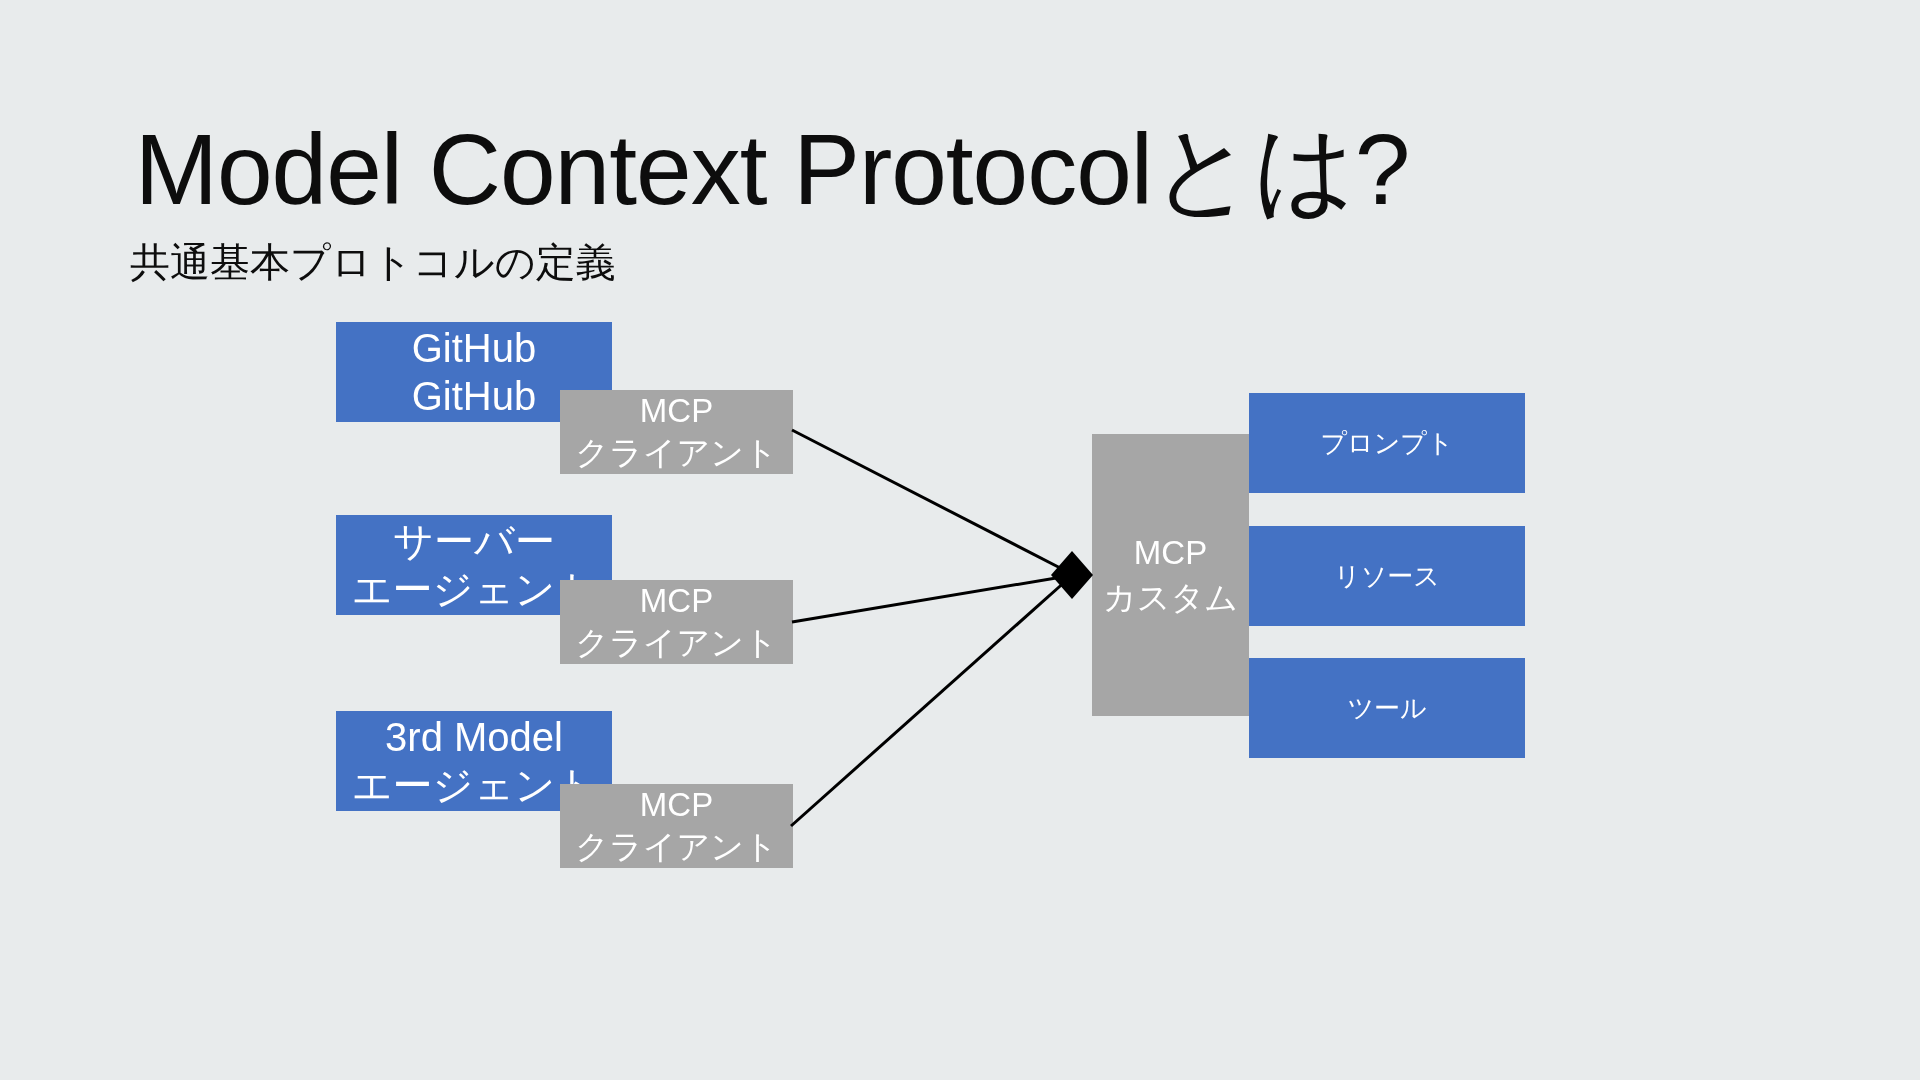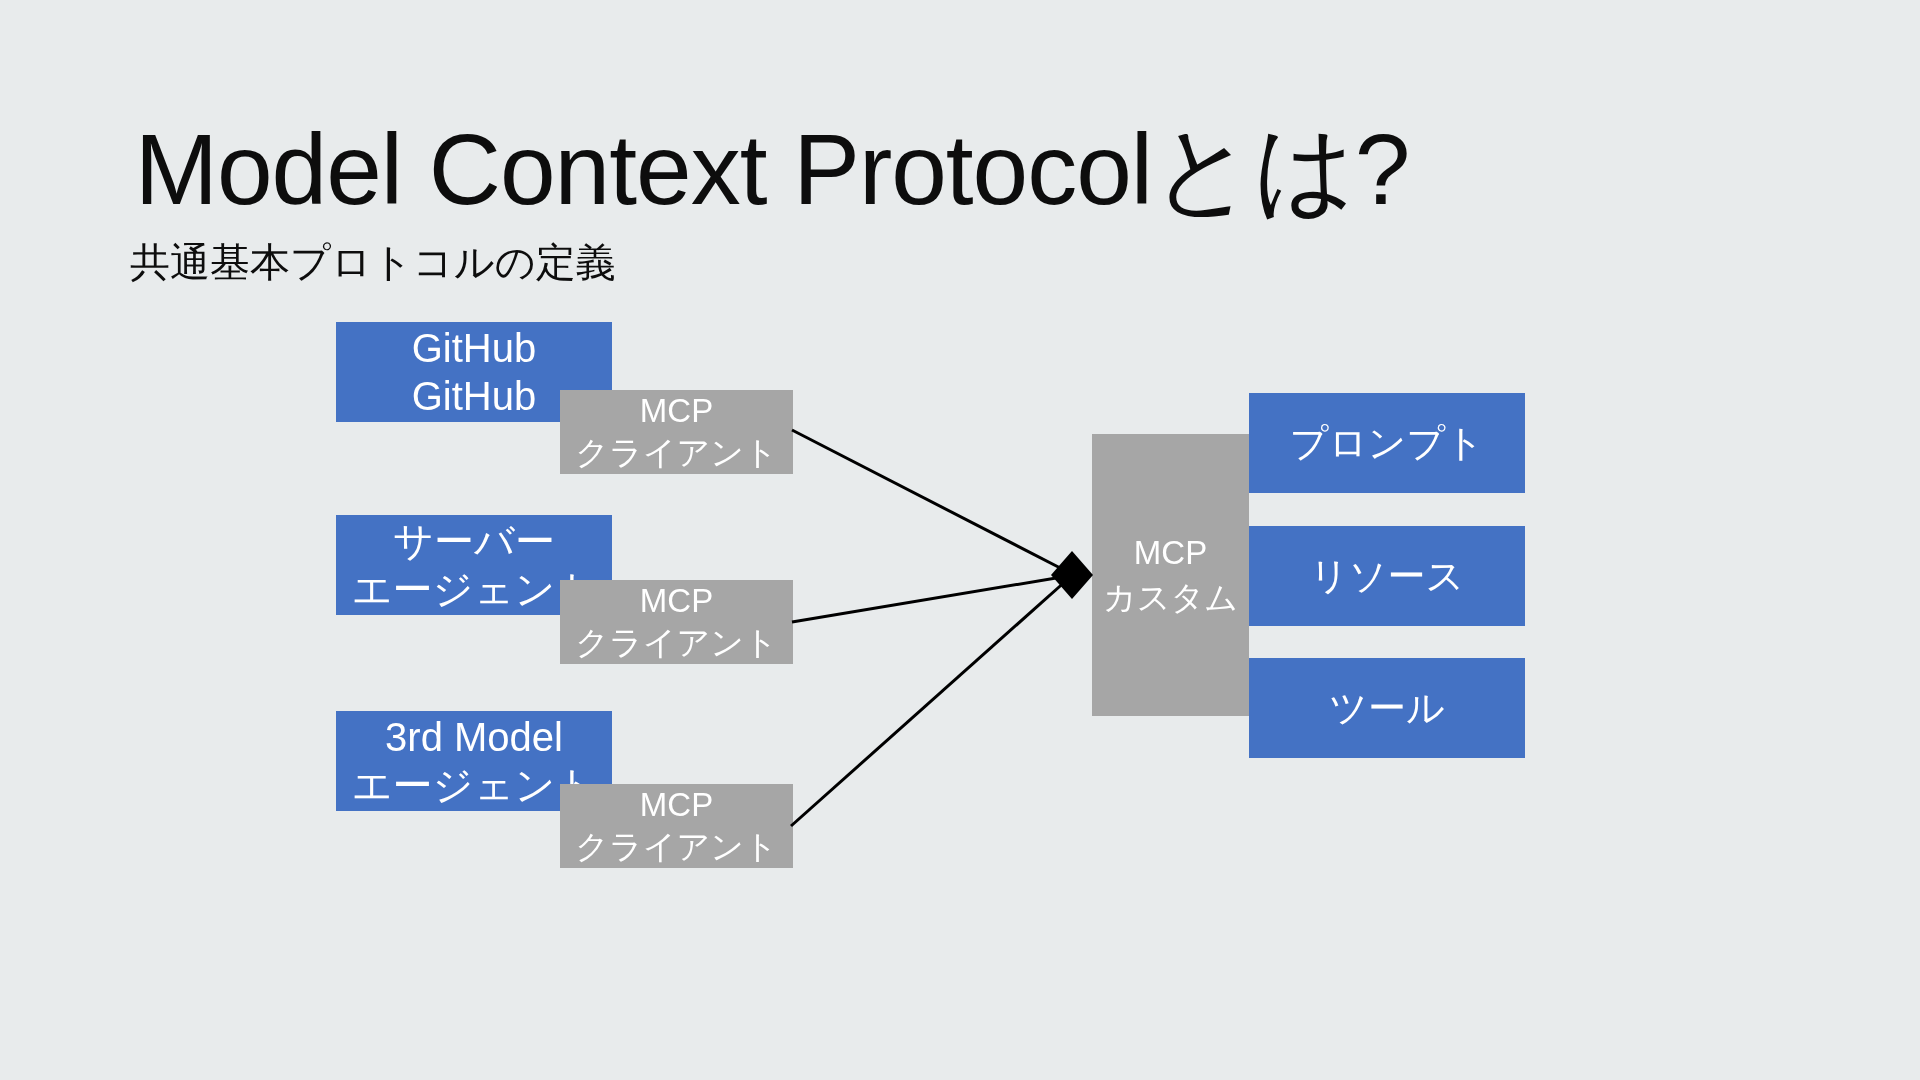--- a/index.html
+++ b/index.html
@@ -64,21 +64,21 @@
   }
   .server{
     left:1092px;top:434px;width:157px;height:282px;
     background:var(--gray);
     font-size:33px;line-height:45px;
     z-index:2;
   }
   .cap{
     left:1249px;width:276px;height:100px;
     background:var(--blue);
-    font-size:38px;line-height:46px;
+    font-size:26px;line-height:46px;
     z-index:1;
   }
   .connectors{
     position:absolute;inset:0;
     width:1920px;height:1080px;
     z-index:3;
     pointer-events:none;
   }
 </style>
 </head>

